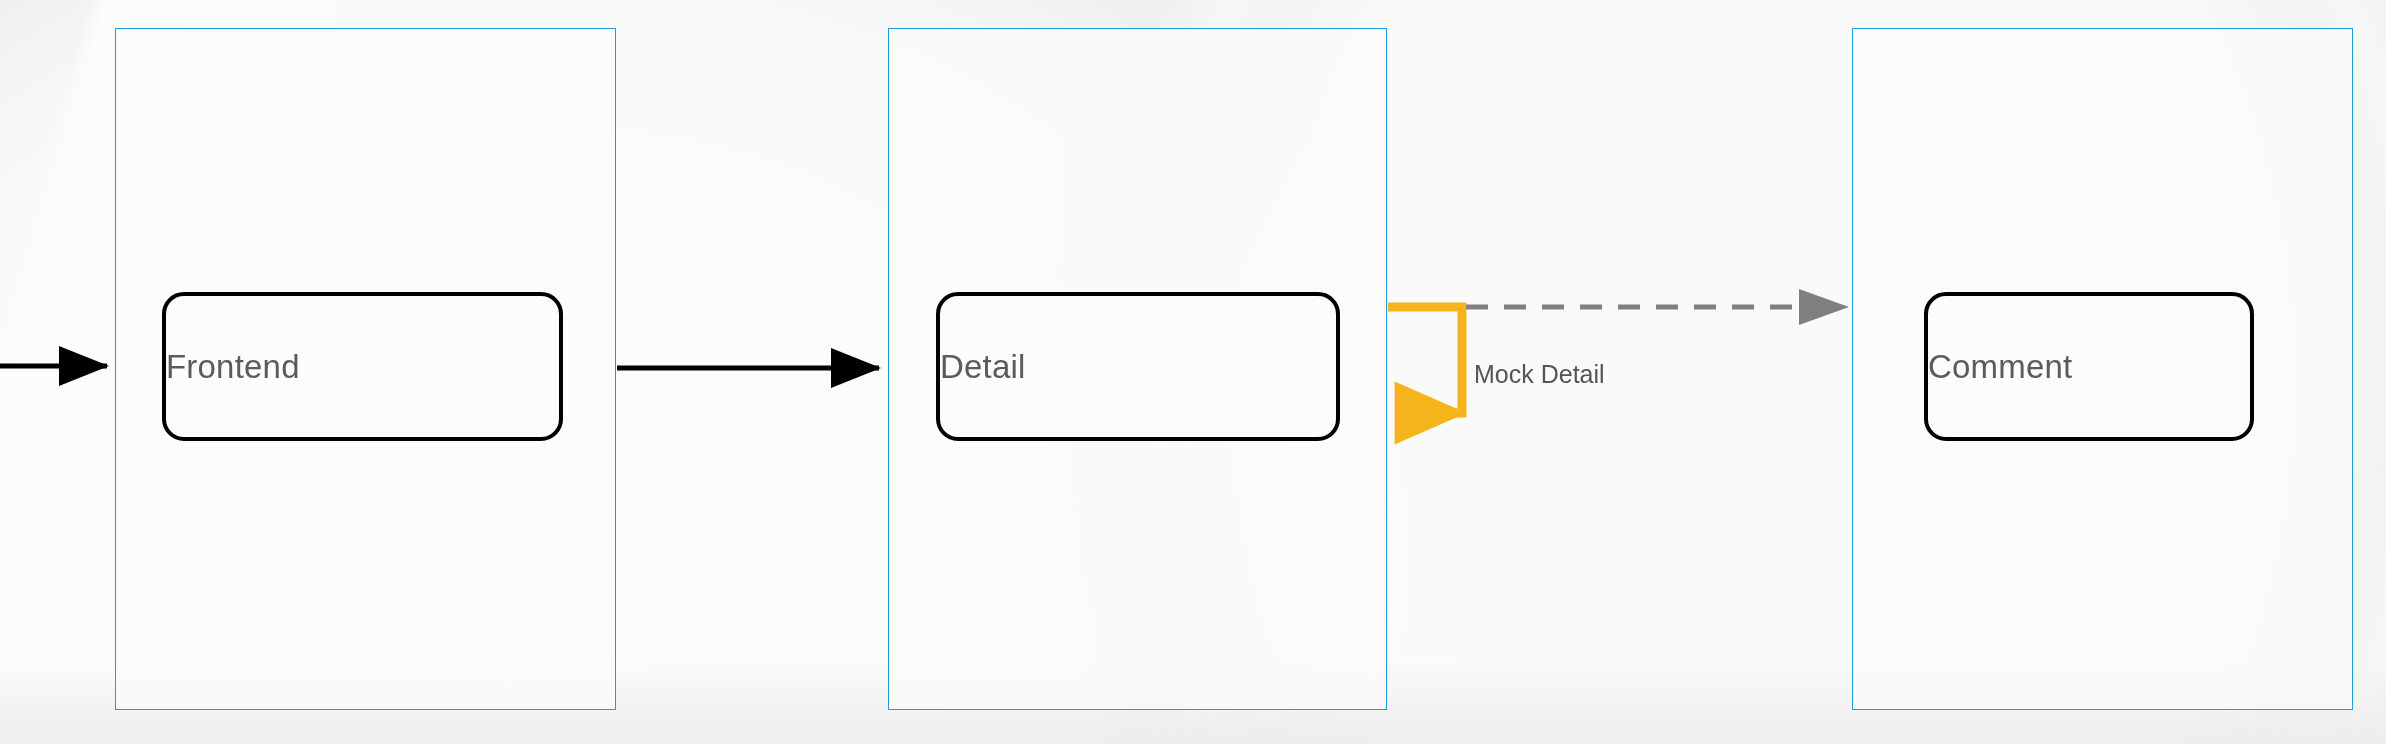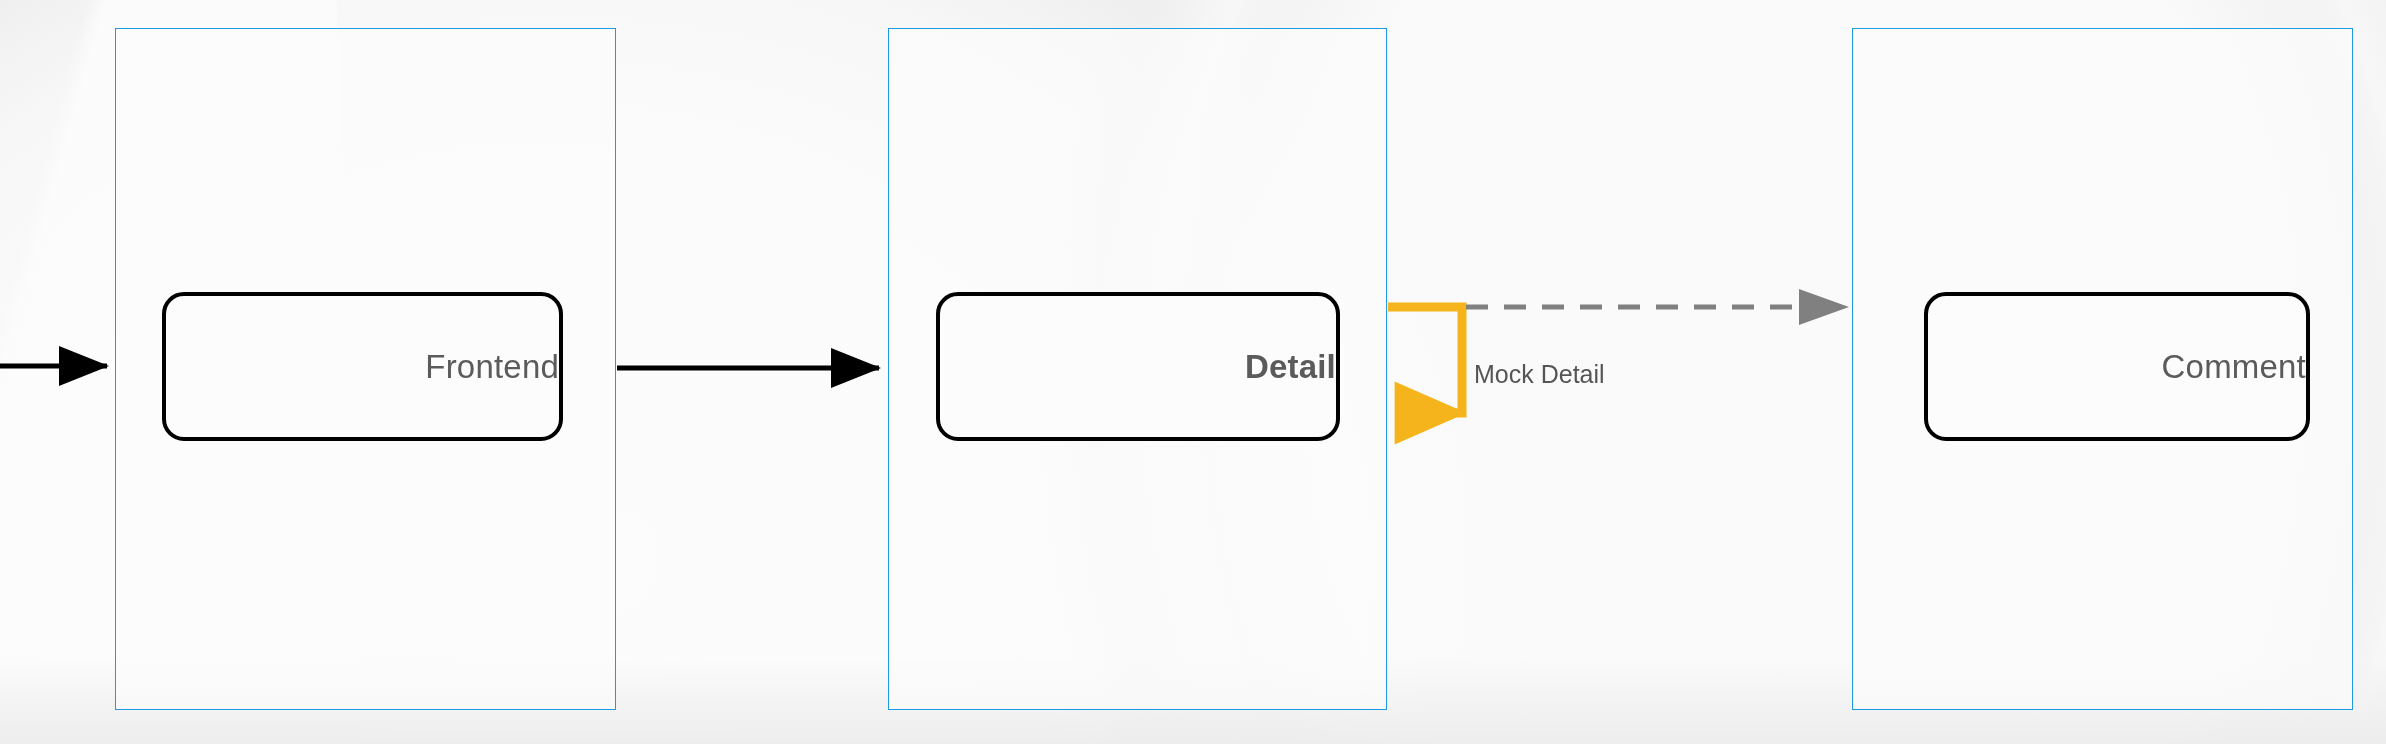--- a/index.html
+++ b/index.html
@@ -77,21 +77,21 @@
 
   
   .node {
     position: absolute;
     box-sizing: border-box;
     border: 4px solid #000000;
     border-radius: 22px;
     background: #fcfcfc;
     display: flex;
     align-items: center;
-    justify-content: flex-end;
+    justify-content: flex-start;
   }
   .node-label {
     color: #5b5b5b;
     font-size: 33px;
     letter-spacing: 0.2px;
     line-height: 1;
     white-space: nowrap;
   }
 
   
@@ -150,21 +150,21 @@
 
     <line x1="1466" y1="307" x2="1845" y2="307" stroke="#808080" stroke-width="5" stroke-dasharray="22 16" marker-end="url(#arrow-gray)"></line>
   </svg>
 
   <div class="edge-label" style="left:1474px; top:362px;">Mock Detail</div>
 
   <div class="node" style="left:162px; top:292px; width:401px; height:149px;">
     <span class="node-label">Frontend</span>
   </div>
 
-  <div class="node" style="left:936px; top:292px; width:404px; height:149px;font-weight:bold;">
+  <div class="node" style="left:936px; top:292px; width:404px; height:149px;">
     <span class="node-label">Detail</span>
   </div>
 
-  <div class="node" style="left:1924px; top:292px; width:386px; height:149px;">
+  <div class="node" style="left:1924px; top:292px; width:330px; height:149px;">
     <span class="node-label">Comment</span>
   </div>
 
 </div>
 
 </body></html>

